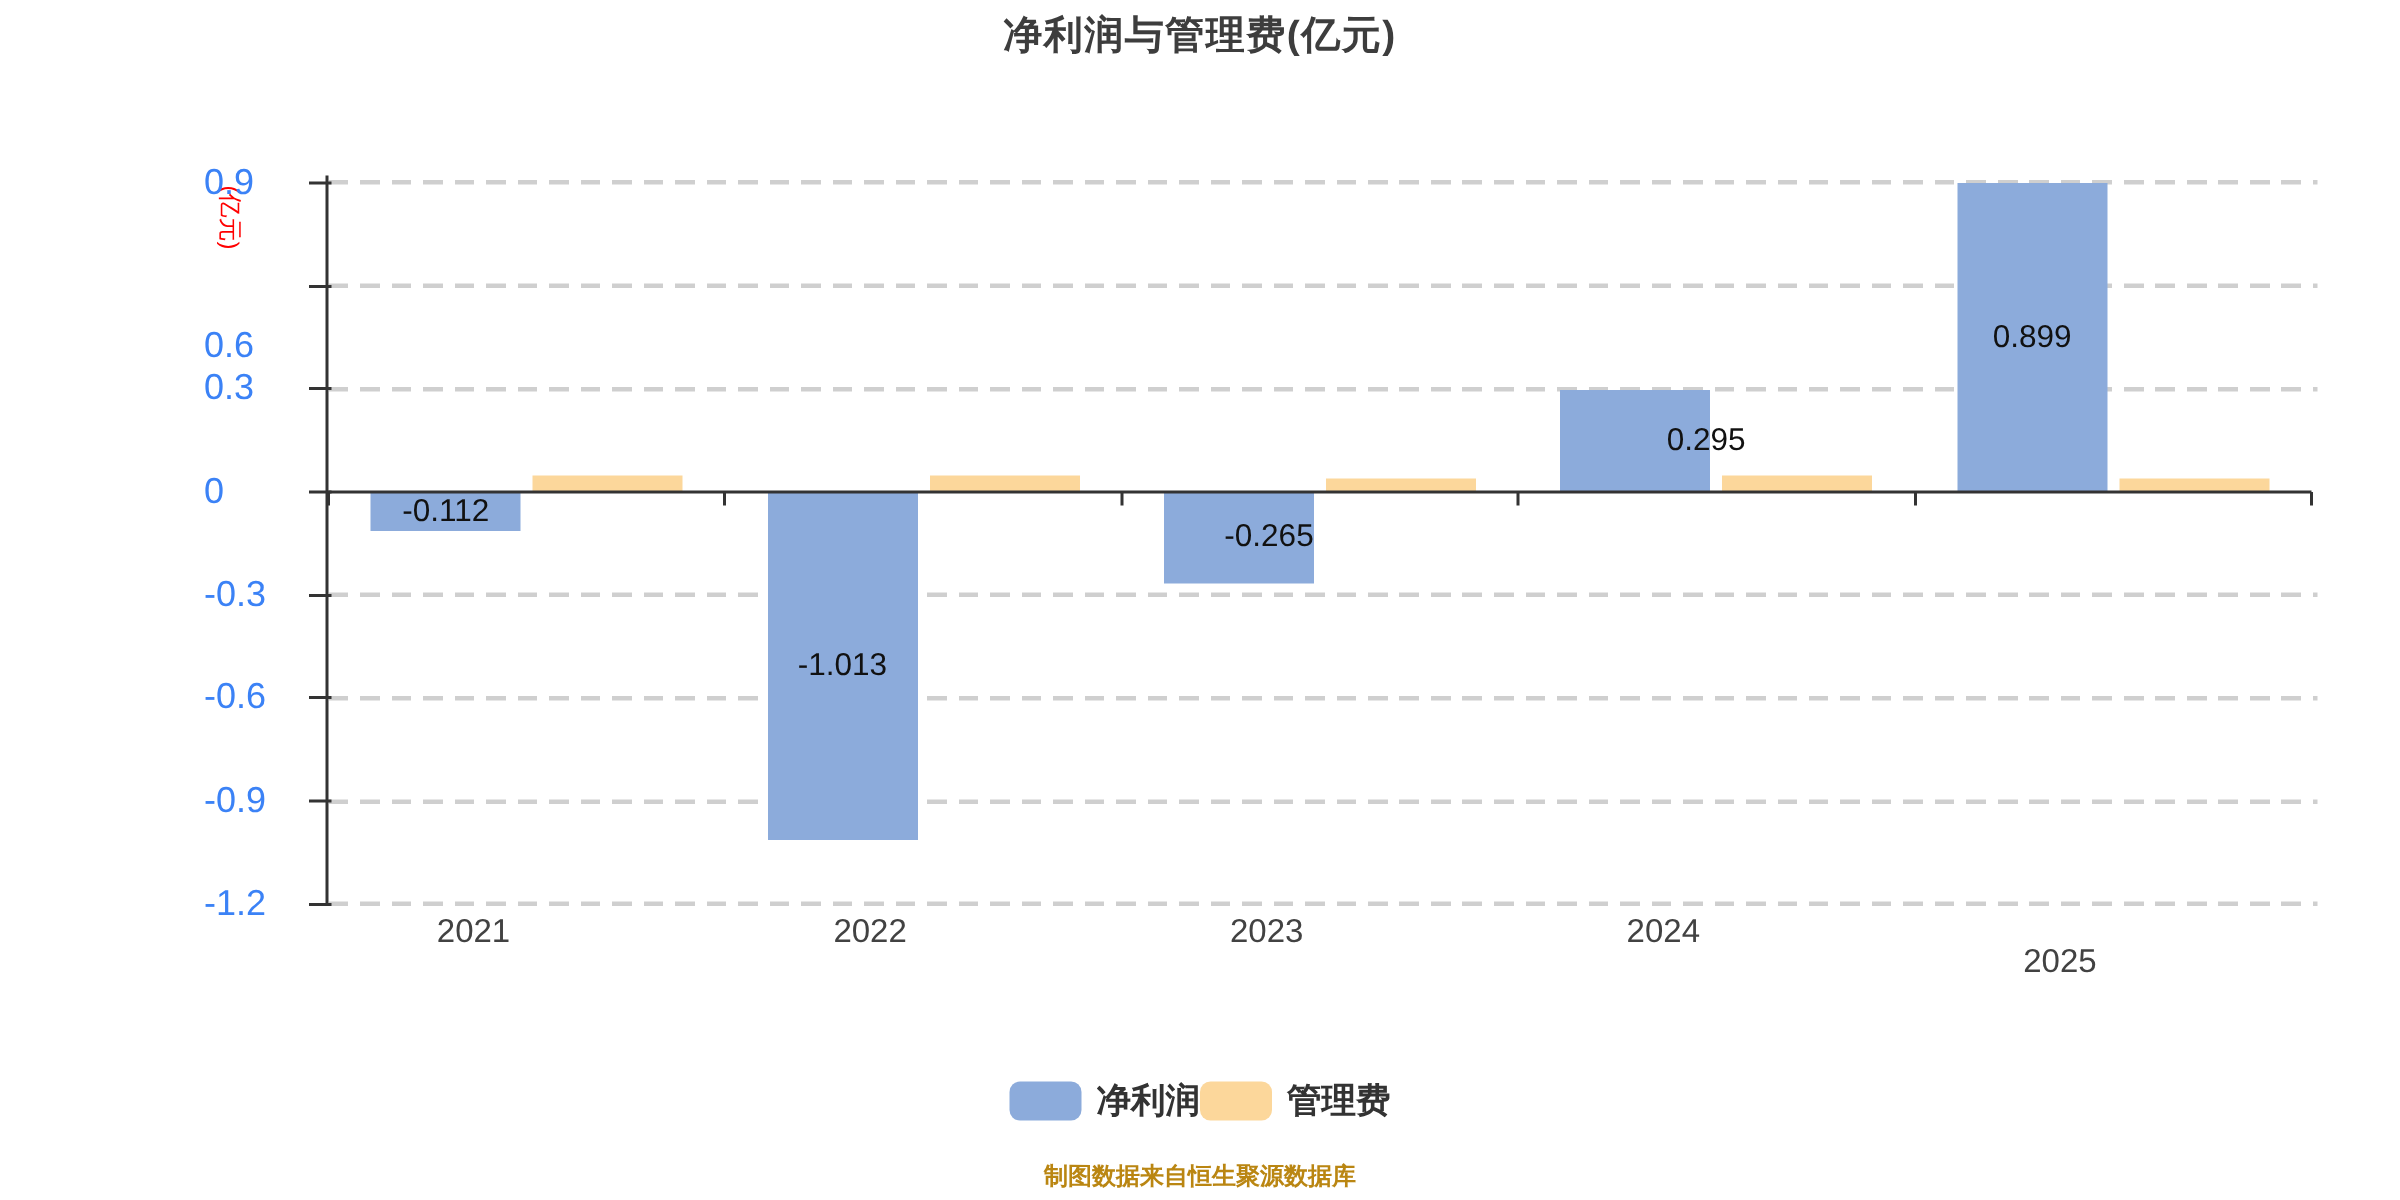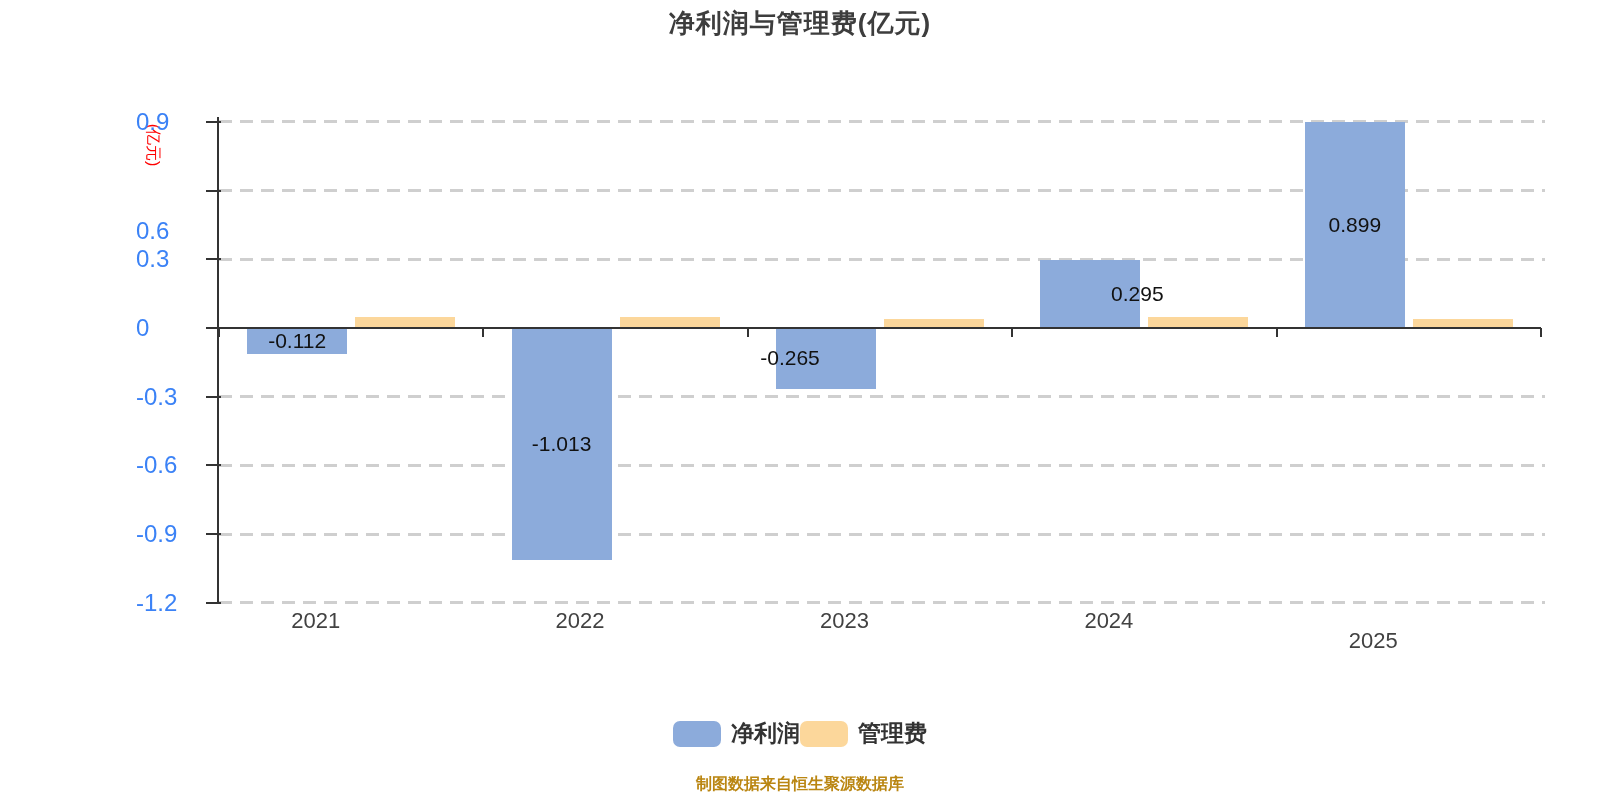--- a/index.html
+++ b/index.html
@@ -63,21 +63,21 @@
     <div class="gridline" style="left: 219px; top: 601.3px; width: 1326px; background: repeating-linear-gradient(to right, rgb(207, 207, 207) 0px, rgb(207, 207, 207) 13px, transparent 13px, transparent 21px);"></div>
     <div class="bar" style="left: 247.2px; top: 328px; width: 100px; height: 25.648px; background: rgb(140, 171, 219);"></div>
     <div class="bar-label" style="left: 247.2px; top: 327.824px;">-0.112</div>
     <div class="bar" style="left: 355.2px; top: 316.55px; width: 100px; height: 11.45px; background: rgb(252, 215, 155);"></div>
     <div class="xlab" style="left: 291.2px; top: 608px;">2021</div>
     <div class="bar" style="left: 511.6px; top: 328px; width: 100px; height: 231.977px; background: rgb(140, 171, 219);"></div>
     <div class="bar-label" style="left: 511.6px; top: 430.988px;">-1.013</div>
     <div class="bar" style="left: 619.6px; top: 316.55px; width: 100px; height: 11.45px; background: rgb(252, 215, 155);"></div>
     <div class="xlab" style="left: 555.6px; top: 608px;">2022</div>
     <div class="bar" style="left: 776px; top: 328px; width: 100px; height: 60.685px; background: rgb(140, 171, 219);"></div>
-    <div class="bar-label" style="left: 740px; top: 345.342px;">-0.265</div>
+    <div class="bar-label" style="left: 796px; top: 345.342px;">-0.265</div>
     <div class="bar" style="left: 884px; top: 318.84px; width: 100px; height: 9.16px; background: rgb(252, 215, 155);"></div>
     <div class="xlab" style="left: 820px; top: 608px;">2023</div>
     <div class="bar" style="left: 1040.4px; top: 260.445px; width: 100px; height: 67.555px; background: rgb(140, 171, 219);"></div>
     <div class="bar-label" style="left: 1040.4px; top: 281.222px; padding-left: 47px;">0.295</div>
     <div class="bar" style="left: 1148.4px; top: 316.55px; width: 100px; height: 11.45px; background: rgb(252, 215, 155);"></div>
     <div class="xlab" style="left: 1084.4px; top: 608px;">2024</div>
     <div class="bar" style="left: 1304.8px; top: 122.129px; width: 100px; height: 205.871px; background: rgb(140, 171, 219);"></div>
     <div class="bar-label" style="left: 1304.8px; top: 212.065px;">0.899</div>
     <div class="bar" style="left: 1412.8px; top: 318.84px; width: 100px; height: 9.16px; background: rgb(252, 215, 155);"></div>
     <div class="xlab" style="left: 1348.8px; top: 608px; margin-top: 20px;">2025</div>

